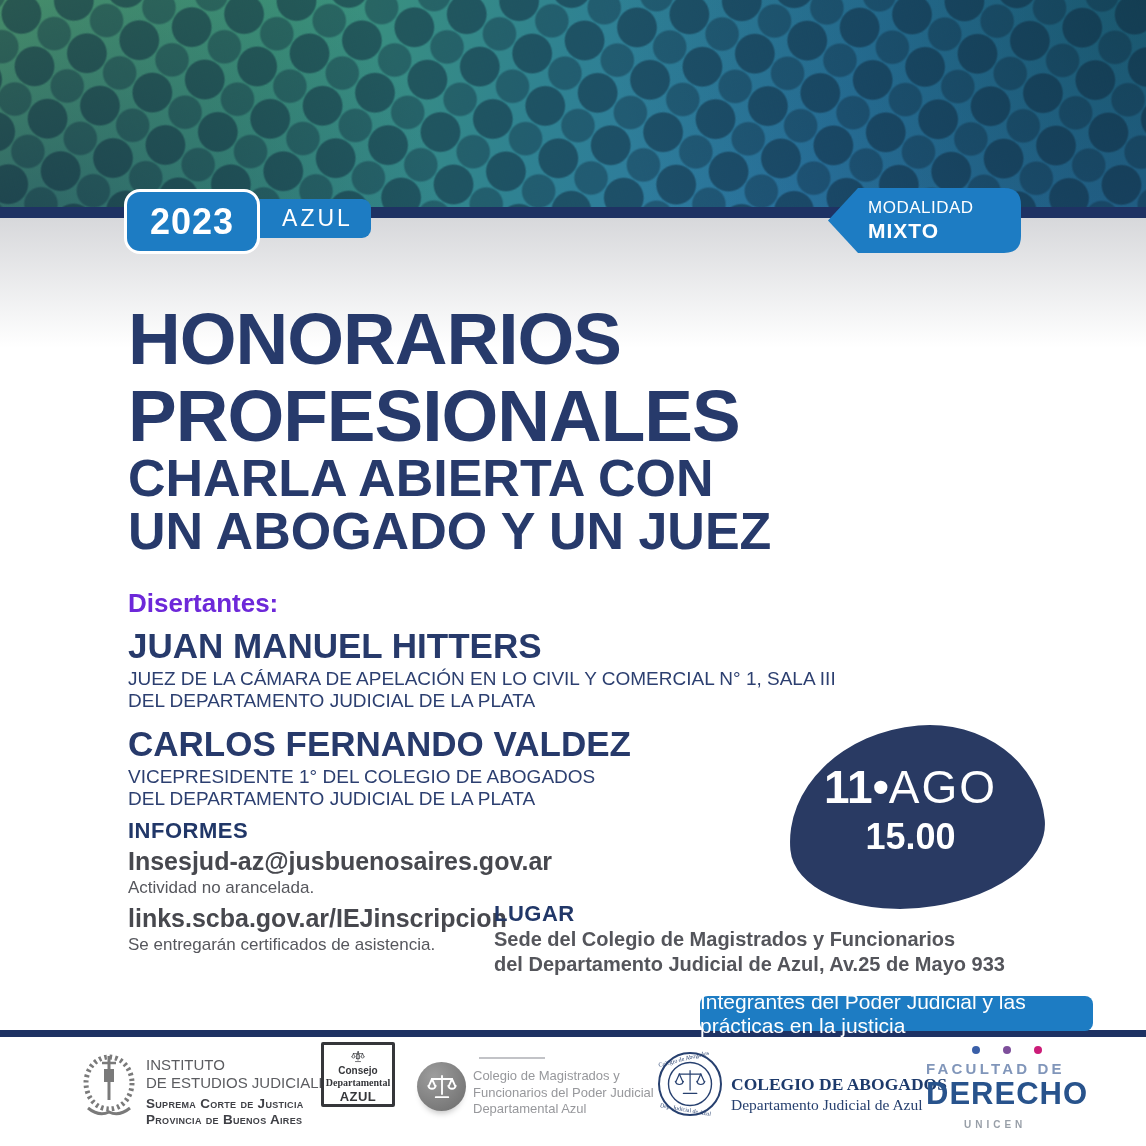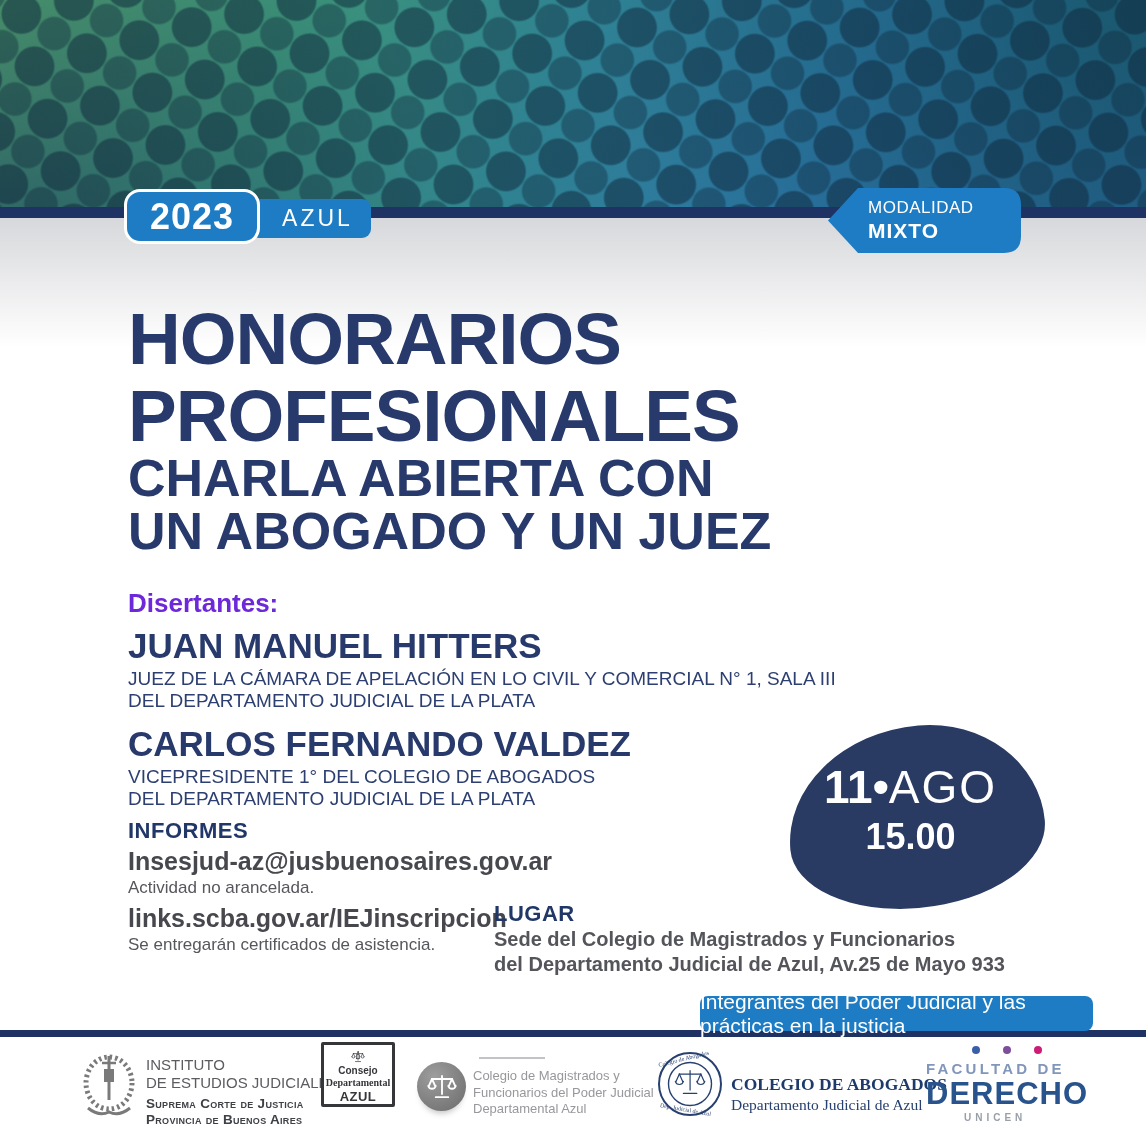--- a/index.html
+++ b/index.html
@@ -22,21 +22,21 @@
       radial-gradient(closest-side, rgba(14,38,58,.40) 0 58%, rgba(14,38,58,0) 66%);
     background-size:54px 54px,54px 54px;
     background-position:0 0,27px 27px;
     transform:rotate(-14deg);
   }
   .hero-bar{position:absolute;left:0;top:207px;width:1146px;height:11px;background:#1e3263;}
   .fade{position:absolute;left:0;top:218px;width:1146px;height:130px;
     background:linear-gradient(#d7d8db,#ffffff);}
   
   .badge-year{
-    position:absolute;left:124px;top:189px;width:136px;height:55px;z-index:3;
+    position:absolute;left:124px;top:189px;width:136px;height:65px;z-index:3;
     background:#1d7cc3;border:3.5px solid #ffffff;border-radius:16px;box-sizing:border-box;
     display:flex;align-items:center;justify-content:center;
     color:#fff;font-size:36px;font-weight:800;letter-spacing:1px;
   }
   .badge-azul{
     position:absolute;left:250px;top:199px;width:121px;height:39px;z-index:2;
     background:#1d7cc3;border-radius:9px;
     display:flex;align-items:center;justify-content:center;padding-left:14px;box-sizing:border-box;
     color:#fff;font-size:23px;font-weight:500;letter-spacing:3px;
   }
@@ -114,21 +114,21 @@
   .abog-text .t1{font-size:17.5px;font-weight:700;line-height:21px;}
   .abog-text .t2{font-size:15.5px;font-weight:400;line-height:19px;color:#27406f;}
   .derecho{position:absolute;left:926px;top:1046px;width:170px;}
   .derecho .dots{margin-left:46px;display:flex;gap:23px;}
   .derecho .dot{width:8px;height:8px;border-radius:50%;}
   .derecho .d1{background:#3a5fa8;}
   .derecho .d2{background:#7d4f9b;}
   .derecho .d3{background:#cc1c78;}
   .derecho .fac{margin-top:6px;font-size:15px;font-weight:600;letter-spacing:3.2px;color:#8196ba;}
   .derecho .der{font-size:31px;font-weight:800;letter-spacing:1px;color:#28538c;line-height:33px;}
-  .derecho .uni{margin-left:38px;margin-top:2px;font-size:10px;font-weight:600;letter-spacing:4px;color:#989fa8;}
+  .derecho .uni{margin-left:38px;margin-top:9px;font-size:10px;font-weight:600;letter-spacing:4px;color:#989fa8;}
 </style>
 </head>
 <body>
 
 <div class="poster">
 
   <div class="hero"></div>
   <div class="hero-bar"></div>
   <div class="fade"></div>
 

